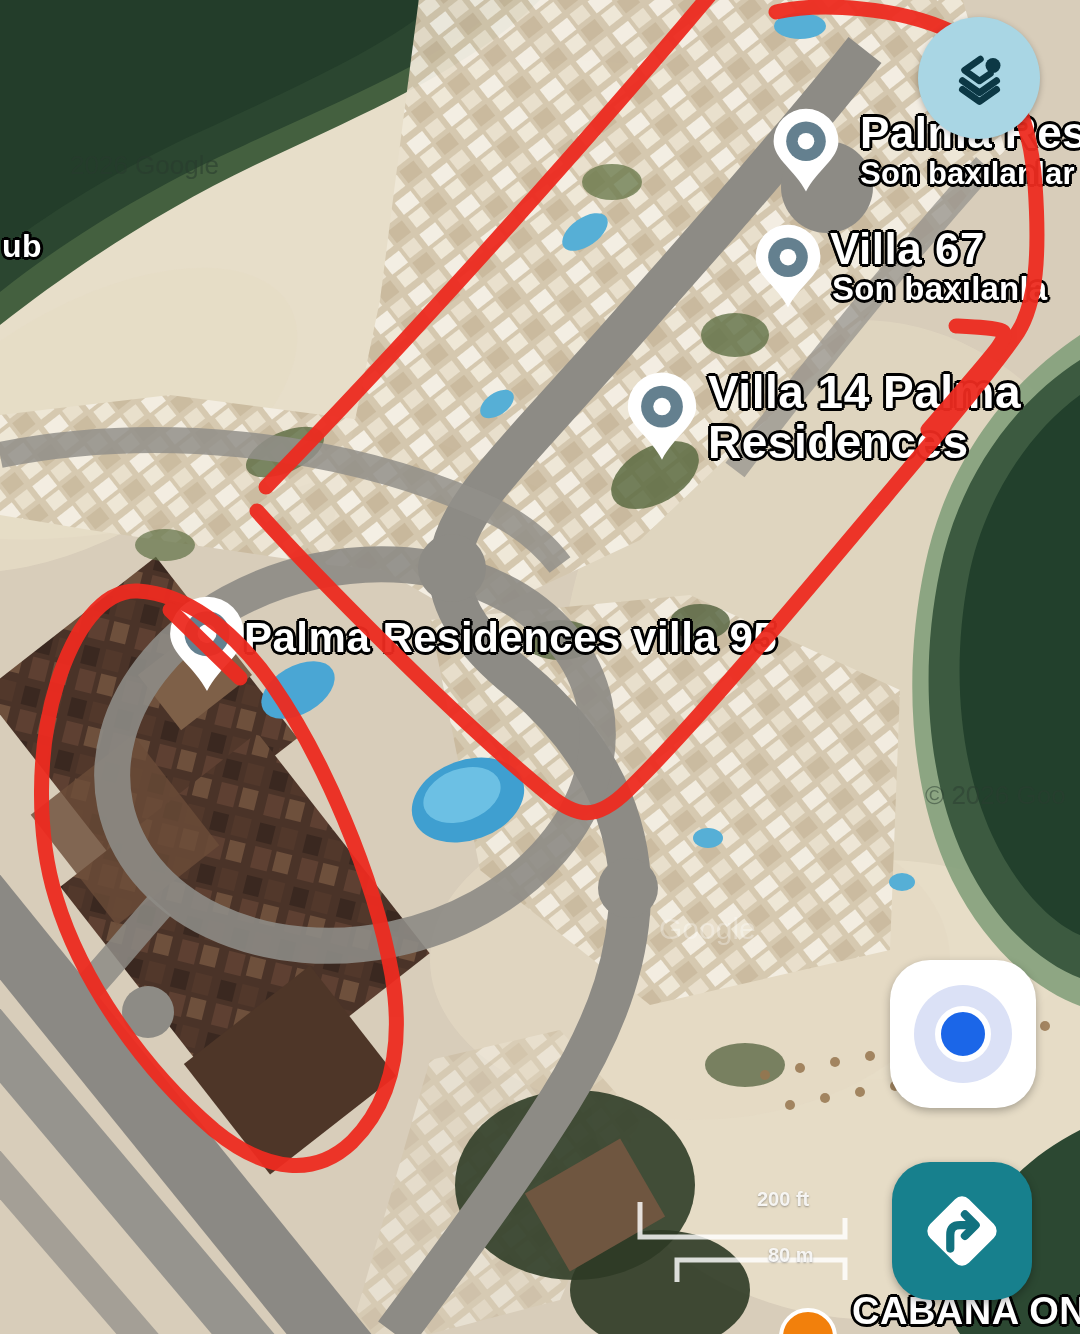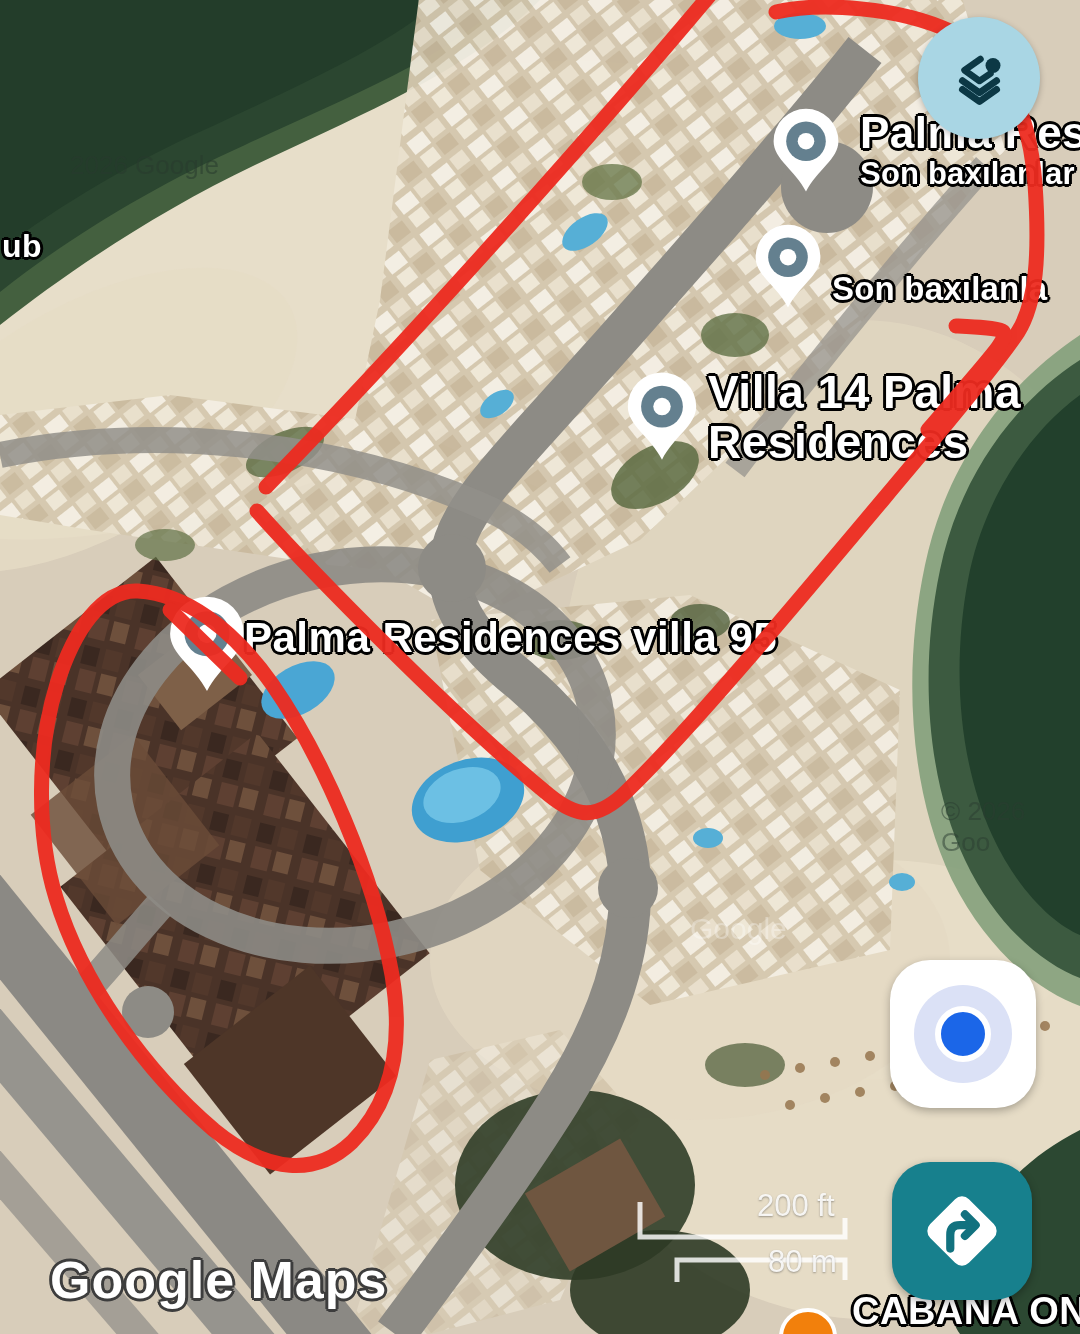--- a/index.html
+++ b/index.html
@@ -18,25 +18,25 @@
   }
   .sub{letter-spacing:.2px;}
   .logo-label{
     position:absolute;left:50px;top:1250px;font-size:52px;font-weight:700;color:#fff;z-index:5;
     text-shadow:3px 0 0 #3d3d3d,-3px 0 0 #3d3d3d,0 3px 0 #3d3d3d,0 -3px 0 #3d3d3d,
                 2px 2px 0 #3d3d3d,-2px 2px 0 #3d3d3d,2px -2px 0 #3d3d3d,-2px -2px 0 #3d3d3d;
     letter-spacing:1px;
   }
   .watermark{position:absolute;z-index:2;font-size:26px;font-weight:400;}
   .wm-left{left:70px;top:150px;color:rgba(40,58,46,.55);}
-  .wm-right{left:925px;top:796px;color:rgba(42,60,48,.5);margin-left:16px;}
-  .wm-center{left:690px;top:912px;color:rgba(255,255,255,.32);font-size:30px;}
+  .wm-right{left:925px;top:780px;color:rgba(42,60,48,.5);}
+  .wm-center{left:659px;top:912px;color:rgba(255,255,255,.32);font-size:30px;}
   .pin{position:absolute;z-index:3;}
   
-  .scale-text{position:absolute;z-index:5;color:rgba(255,255,255,.88);font-size:31px;font-weight:400;
+  .scale-text{position:absolute;z-index:5;color:rgba(255,255,255,.88);font-size:20px;font-weight:700;
     text-shadow:0 1px 2px rgba(60,60,60,.45);text-align:right;}
   
   .fab-layers{
     position:absolute;left:918px;top:17px;width:122px;height:122px;border-radius:50%;
     background:#A9D6E4;z-index:7;display:flex;align-items:center;justify-content:center;
     box-shadow:0 2px 6px rgba(0,0,0,.25);
   }
   .btn-location{
     position:absolute;left:890px;top:960px;width:146px;height:148px;border-radius:40px;
     background:#fff;z-index:7;display:flex;align-items:center;justify-content:center;
@@ -177,20 +177,21 @@
   <div class="map-label" style="left:860px;top:110px;font-size:44px;">Palma Resid</div>
   <div class="map-label sub" style="left:860px;top:158px;font-size:31px;">Son baxılanlar</div>
 
   <div class="pin" style="left:752px;top:224px;">
     <svg width="72" height="88" viewBox="-20 -24 40 48">
       <path d="M0,22 C-6,10 -18,4 -18,-6 A18,18 0 1 1 18,-6 C18,4 6,10 0,22 Z" fill="#fff"></path>
       <circle cx="0" cy="-6" r="11" fill="#64808F"></circle>
         <circle cx="0" cy="-6" r="4.6" fill="#fff"></circle>
     </svg>
   </div>
+  <div class="map-label" style="left:830px;top:226px;font-size:44px;">Villa 67</div>
   <div class="map-label sub" style="left:832px;top:272px;font-size:33px;">Son baxılanla</div>
 
   <div class="pin" style="left:624px;top:372px;">
     <svg width="76" height="92" viewBox="-20 -24 40 48">
       <path d="M0,22 C-6,10 -18,4 -18,-6 A18,18 0 1 1 18,-6 C18,4 6,10 0,22 Z" fill="#fff"></path>
       <circle cx="0" cy="-6" r="11" fill="#64808F"></circle>
         <circle cx="0" cy="-6" r="4.6" fill="#fff"></circle>
     </svg>
   </div>
   <div class="map-label" style="left:708px;top:368px;font-size:46px;">Villa 14 Palma</div>
@@ -220,21 +221,20 @@
 
   <svg class="layer scalesvg" viewBox="0 0 1080 1334">
     <g stroke="rgba(255,255,255,.82)" stroke-width="5" fill="none">
       <path d="M640,1202 L640,1237 L845,1237 L845,1218"></path>
       <path d="M677,1282 L677,1260 L845,1260 L845,1280"></path>
     </g>
   </svg>
   <span class="scale-text" style="left:757px;top:1188px;">200 ft</span>
   <span class="scale-text" style="left:768px;top:1244px;">80 m</span>
 
-  <div class="logo-label">Google Maps</div>
 
   <div class="fab-layers">
     <svg width="60" height="60" viewBox="0 0 24 24">
       <circle cx="17.6" cy="7" r="3" fill="#0C3845"></circle>
       <path d="M12.6,4.4 L6.2,8.9 L12.2,13.2 L16.6,10.2" fill="none" stroke="#0C3845" stroke-width="2.6" stroke-linecap="round" stroke-linejoin="round"></path>
       <path d="M5.4,13.1 L12.2,17.9 L19,13.1" fill="none" stroke="#0C3845" stroke-width="2.8" stroke-linecap="round" stroke-linejoin="round"></path>
       <path d="M5.4,16.6 L12.2,21.4 L19,16.6" fill="none" stroke="#0C3845" stroke-width="2.8" stroke-linecap="round" stroke-linejoin="round"></path>
     </svg>
   </div>
 

